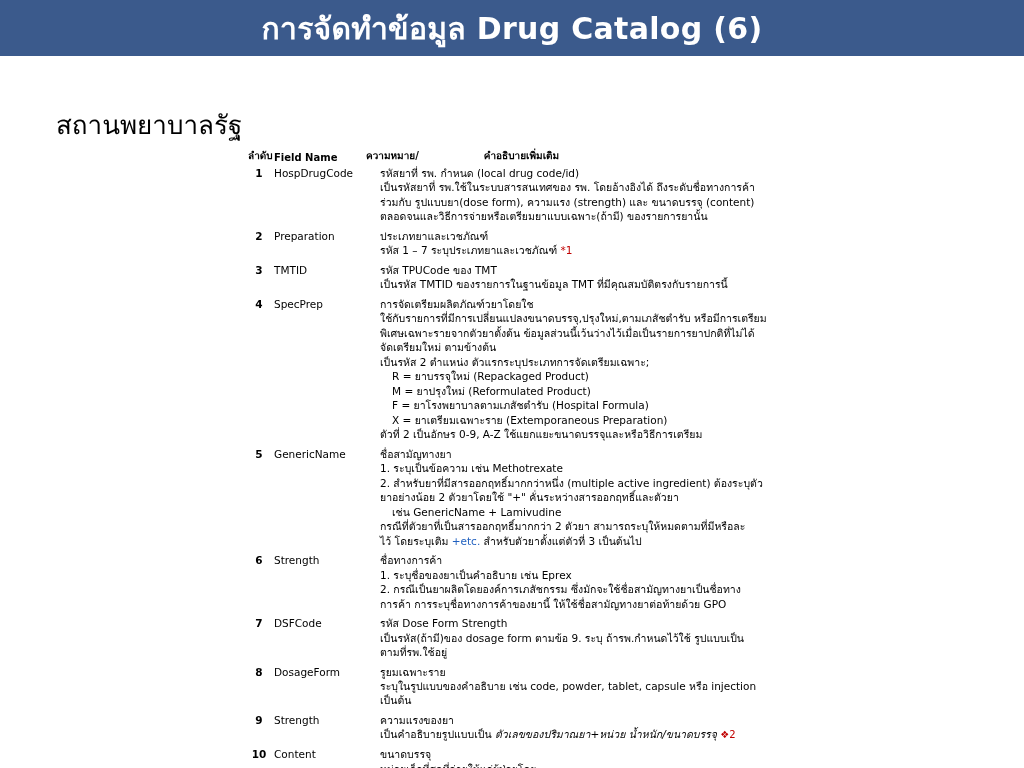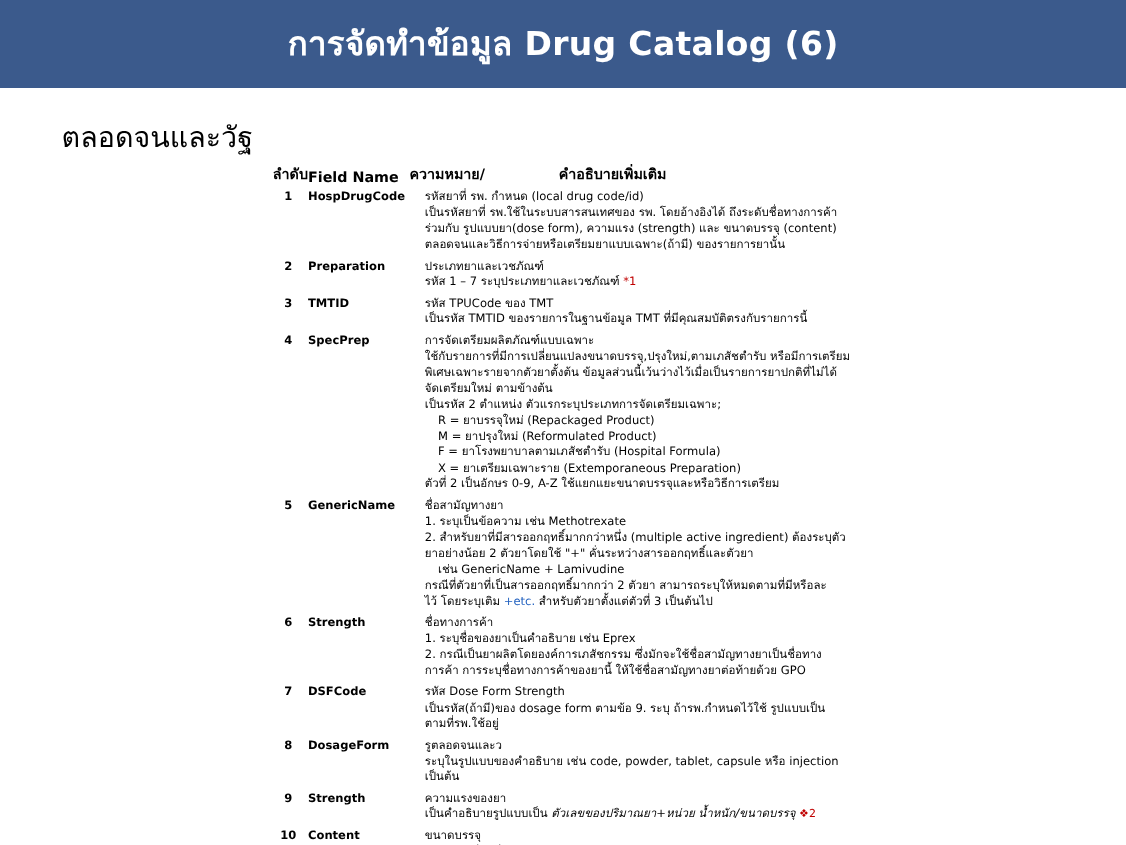--- a/index.html
+++ b/index.html
@@ -17,21 +17,21 @@
     position: relative;
     width: 1024px;
     height: 768px;
     background: #ffffff;
   }
   .title-bar {
     position: absolute;
     left: 0;
     top: 0;
     width: 1024px;
-    height: 80px;
+    height: 56px;
     background: #3b5a8c;
     display: flex;
     align-items: center;
     justify-content: center;
   }
   .title-bar .title-text {
     color: #ffffff;
     font-size: 30px;
     font-weight: bold;
     letter-spacing: 0.3px;
@@ -52,42 +52,42 @@
     top: 148px;
     width: 740px;
   }
   table.fields {
     border-collapse: collapse;
     font-size: 10.5px;
     color: #000000;
     width: 740px;
   }
   table.fields th {
-    font-size: 13px;
+    font-size: 10px;
     font-weight: bold;
     text-align: left;
     padding: 0 0 3px 0;
     vertical-align: bottom;
     color: #000000;
   }
   table.fields td {
     vertical-align: top;
     padding: 0 4px 5px 0;
     line-height: 1.38;
   }
   col.c-no { width: 26px; }
   col.c-name { width: 92px; }
   col.c-desc { width: 622px; }
   td.no {
     text-align: center;
     font-weight: bold;
     padding-right: 6px;
   }
   td.name {
-    font-weight: bold;
+    font-weight: normal;
     white-space: nowrap;
   }
   td.desc {
     font-weight: normal;
   }
   .desc .line { display: block; margin-left: 14px; }
   .desc .indent1 { display: block; padding-left: 26px; }
   .ital { font-style: italic; }
   .blue { color: #1f5fbf; }
   .hdr-no { padding-left: 0px; }
@@ -99,21 +99,21 @@
 </style>
 </head>
 <body>
 
 <div class="slide">
 
   <div class="title-bar">
     <div class="title-text">การจัดทำข้อมูล Drug Catalog (6)</div>
   </div>
 
-  <div class="subtitle">ตลอดจนและวัฐ</div>
+  <div class="subtitle">สถานพยาบาลรัฐ</div>
 
   <div class="table-wrap">
     <table class="fields">
       <colgroup>
         <col class="c-no">
         <col class="c-name">
         <col class="c-desc">
       </colgroup>
       <thead>
         <tr>
@@ -150,21 +150,21 @@
             <td class="name">TMTID</td>
             <td class="desc">
               <span class="line">รหัส TPUCode ของ TMT</span>
               <span class="line">เป็นรหัส TMTID ของรายการในฐานข้อมูล TMT ที่มีคุณสมบัติตรงกับรายการนี้</span>
             </td>
           </tr>
           <tr>
             <td class="no">4</td>
             <td class="name">SpecPrep</td>
             <td class="desc">
-              <span class="line">การจัดเตรียมผลิตภัณฑ์แบบเฉพาะ</span>
+              <span class="line">การจัดเตรียมผลิตภัณฑ์วยาโดยใช</span>
               <span class="line">ใช้กับรายการที่มีการเปลี่ยนแปลงขนาดบรรจุ,ปรุงใหม่,ตามเภสัชตำรับ หรือมีการเตรียม</span>
               <span class="line">พิเศษเฉพาะรายจากตัวยาตั้งต้น ข้อมูลส่วนนี้เว้นว่างไว้เมื่อเป็นรายการยาปกติที่ไม่ได้</span>
               <span class="line">จัดเตรียมใหม่ ตามข้างต้น</span>
               <span class="line">เป็นรหัส 2 ตำแหน่ง ตัวแรกระบุประเภทการจัดเตรียมเฉพาะ;</span>
               <span class="indent1">R = ยาบรรจุใหม่ (Repackaged Product)</span>
               <span class="indent1">M = ยาปรุงใหม่ (Reformulated Product)</span>
               <span class="indent1">F = ยาโรงพยาบาลตามเภสัชตำรับ (Hospital Formula)</span>
               <span class="indent1">X = ยาเตรียมเฉพาะราย (Extemporaneous Preparation)</span>
               <span class="line">ตัวที่ 2 เป็นอักษร 0-9, A-Z ใช้แยกแยะขนาดบรรจุและหรือวิธีการเตรียม</span>
             </td>
@@ -198,21 +198,21 @@
             <td class="desc">
               <span class="line">รหัส Dose Form Strength</span>
               <span class="line">เป็นรหัส(ถ้ามี)ของ dosage form ตามข้อ 9. ระบุ ถ้ารพ.กำหนดไว้ใช้ รูปแบบเป็น</span>
               <span class="line">ตามที่รพ.ใช้อยู่</span>
             </td>
           </tr>
           <tr>
             <td class="no">8</td>
             <td class="name">DosageForm</td>
             <td class="desc">
-              <span class="line">รูตลอดจนและว</span>
+              <span class="line">รูยมเฉพาะราย</span>
               <span class="line">ระบุในรูปแบบของคำอธิบาย เช่น code, powder, tablet, capsule หรือ injection</span>
               <span class="line">เป็นต้น</span>
             </td>
           </tr>
           <tr>
             <td class="no">9</td>
             <td class="name">Strength</td>
             <td class="desc">
               <span class="line">ความแรงของยา</span>
               <span class="line">เป็นคำอธิบายรูปแบบเป็น <span class="ital">ตัวเลขของปริมาณยา+หน่วย น้ำหนัก/ขนาดบรรจุ </span><span class="flower">❖2</span></span>

